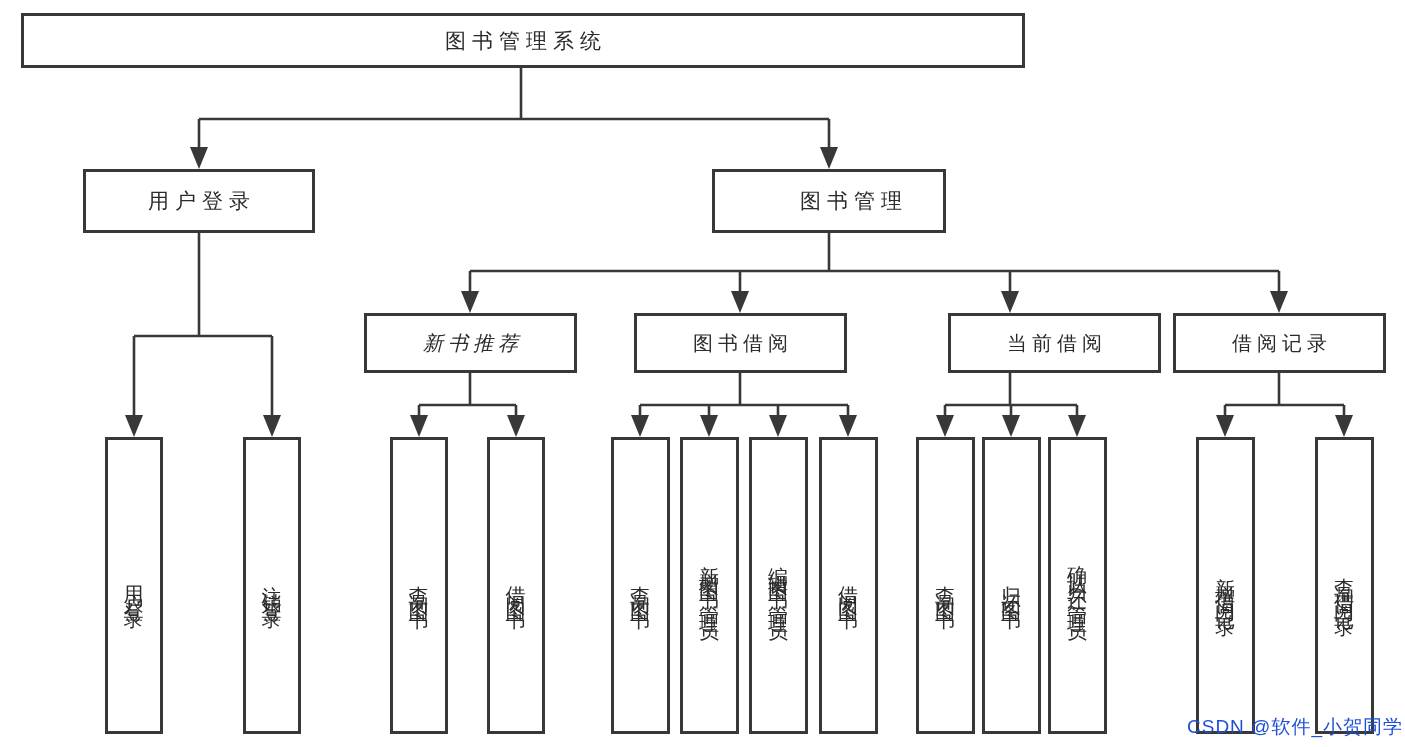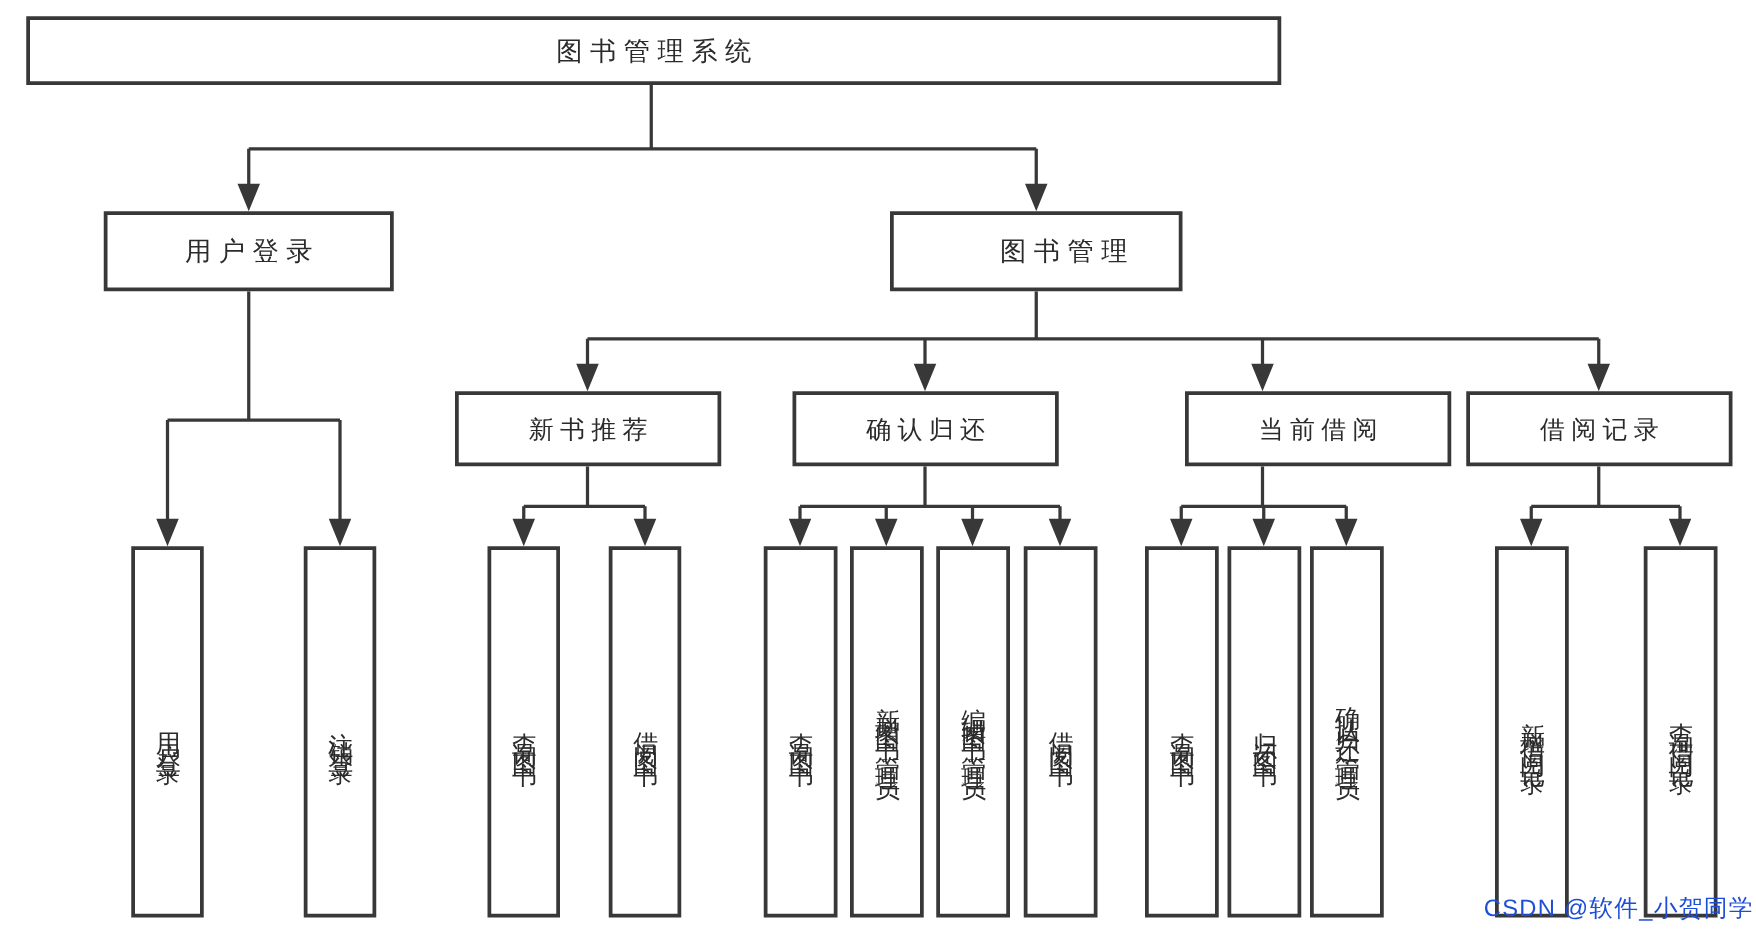--- a/index.html
+++ b/index.html
@@ -66,25 +66,25 @@
     <span class="hlabel">图书管理系统</span>
   </div>
 
   <div class="box" style="left:83px;top:169px;width:232px;height:64px;">
     <span class="hlabel">用户登录</span>
   </div>
   <div class="box" style="left:712px;top:169px;width:234px;height:64px;padding-left:44px;">
     <span class="hlabel">图书管理</span>
   </div>
 
-  <div class="box lvl3" style="left:364px;top:313px;width:213px;height:60px;">
+  <div class="box lvl3" style="left:364px;top:313px;width:213px;height:60px;font-style:italic;">
     <span class="hlabel">新书推荐</span>
   </div>
   <div class="box lvl3" style="left:634px;top:313px;width:213px;height:60px;">
-    <span class="hlabel">确认归还</span>
+    <span class="hlabel">图书借阅</span>
   </div>
   <div class="box lvl3" style="left:948px;top:313px;width:213px;height:60px;">
     <span class="hlabel">当前借阅</span>
   </div>
   <div class="box lvl3" style="left:1173px;top:313px;width:213px;height:60px;">
     <span class="hlabel">借阅记录</span>
   </div>
 
   <div class="box" style="left:105px;top:437px;width:58px;height:297px;">
     <span class="vtext">用户登录</span>

